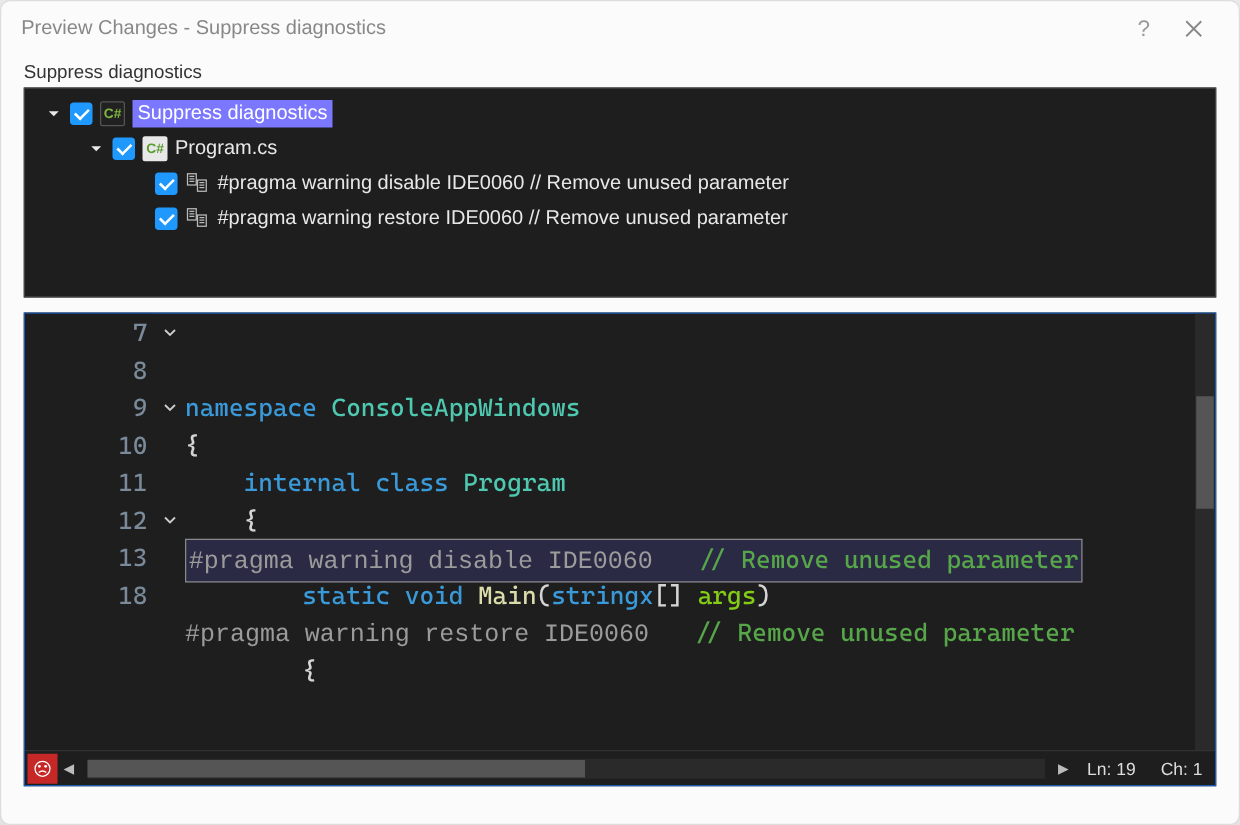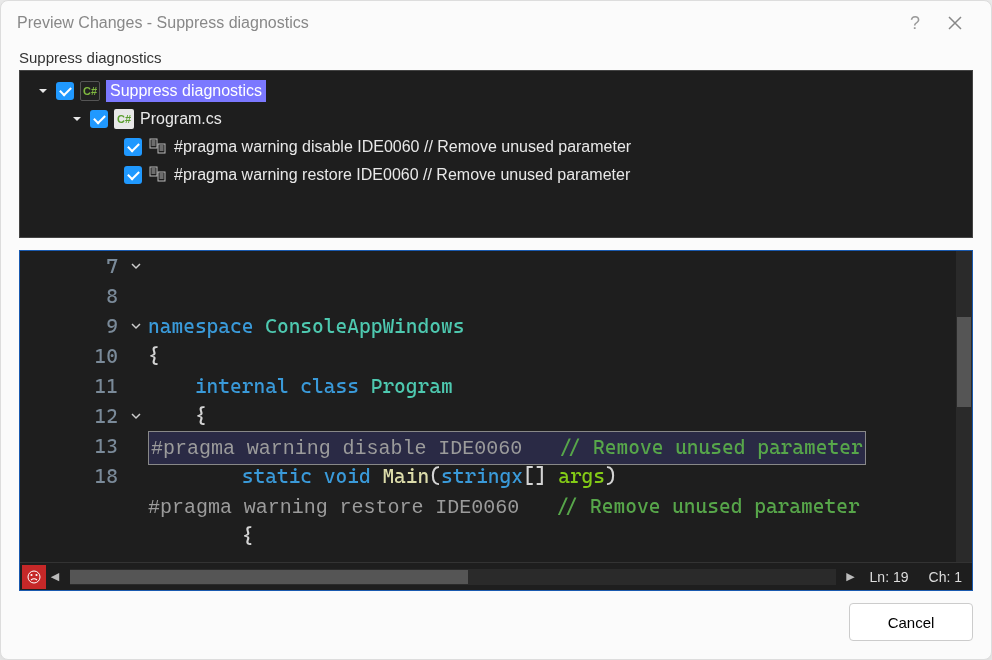--- a/index.html
+++ b/index.html
@@ -391,15 +391,14 @@
           <span>Ln:</span> <span>19</span>
         </div>
         <div class="status-text">
           <span>Ch:</span> <span>1</span>
         </div>
       </div>
     </div>
   </div>
 
   <div class="button-row">
-    <div class="btn">Cancel</div>
   </div>
 </div>
 
 </body></html>

